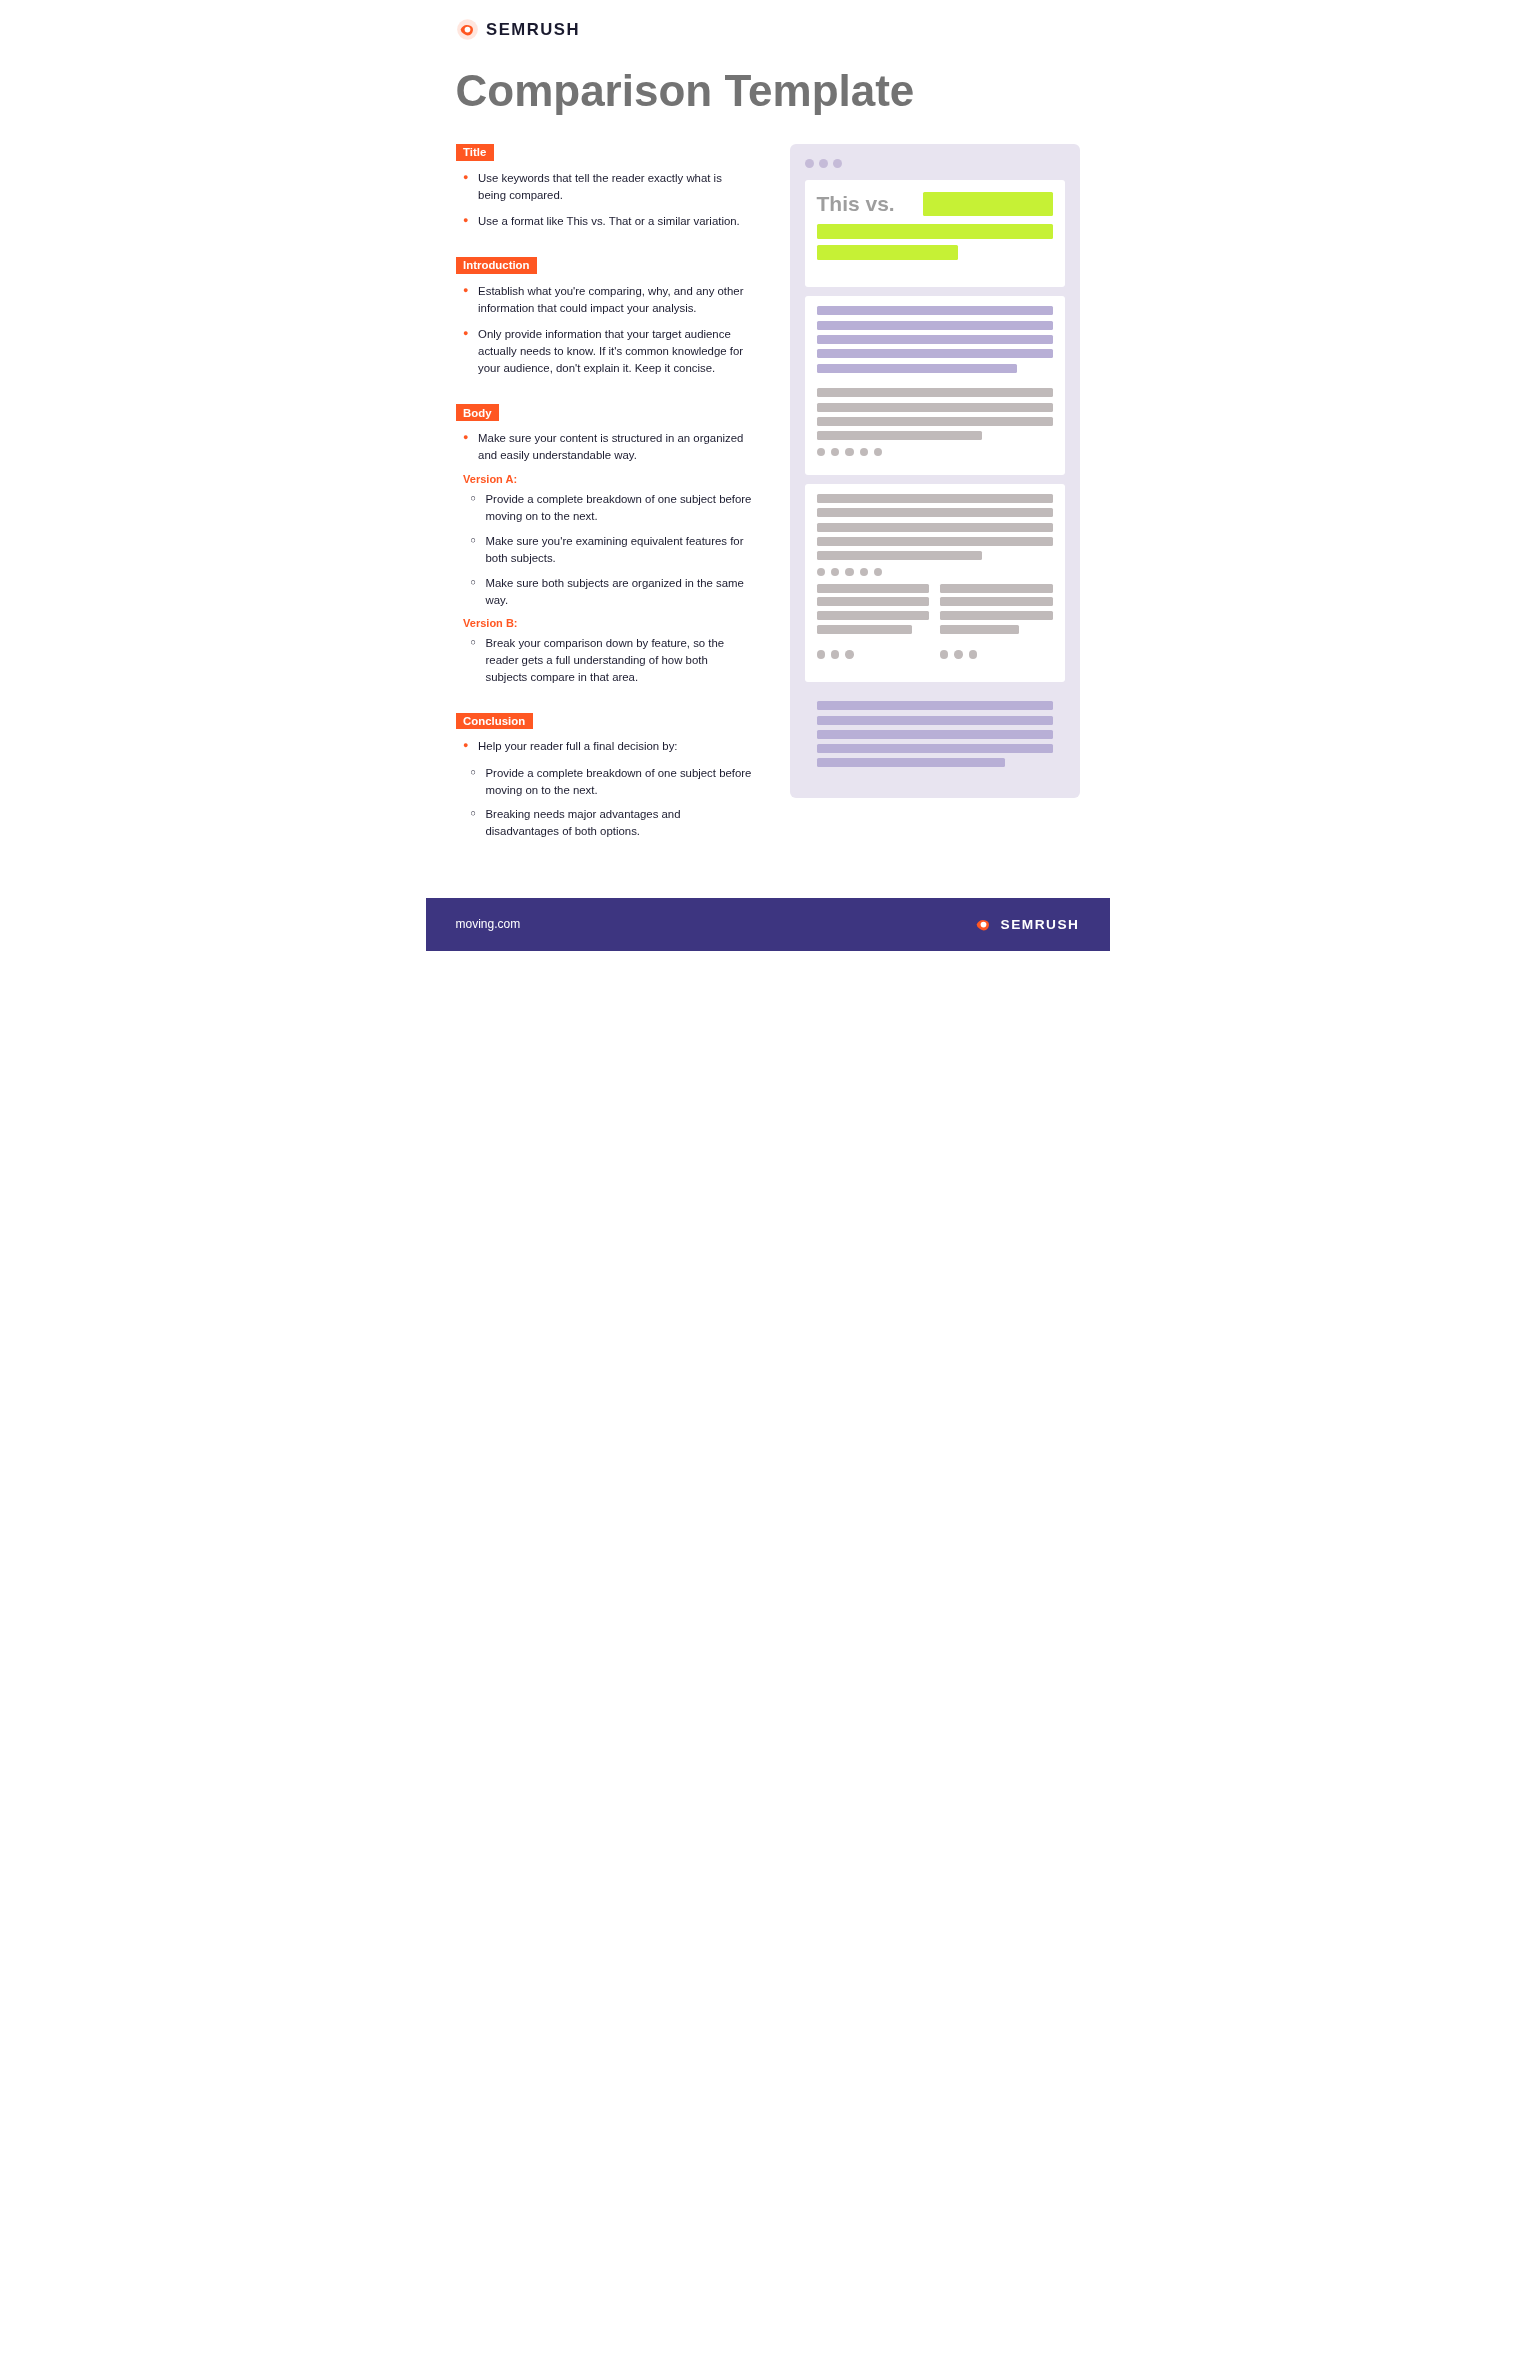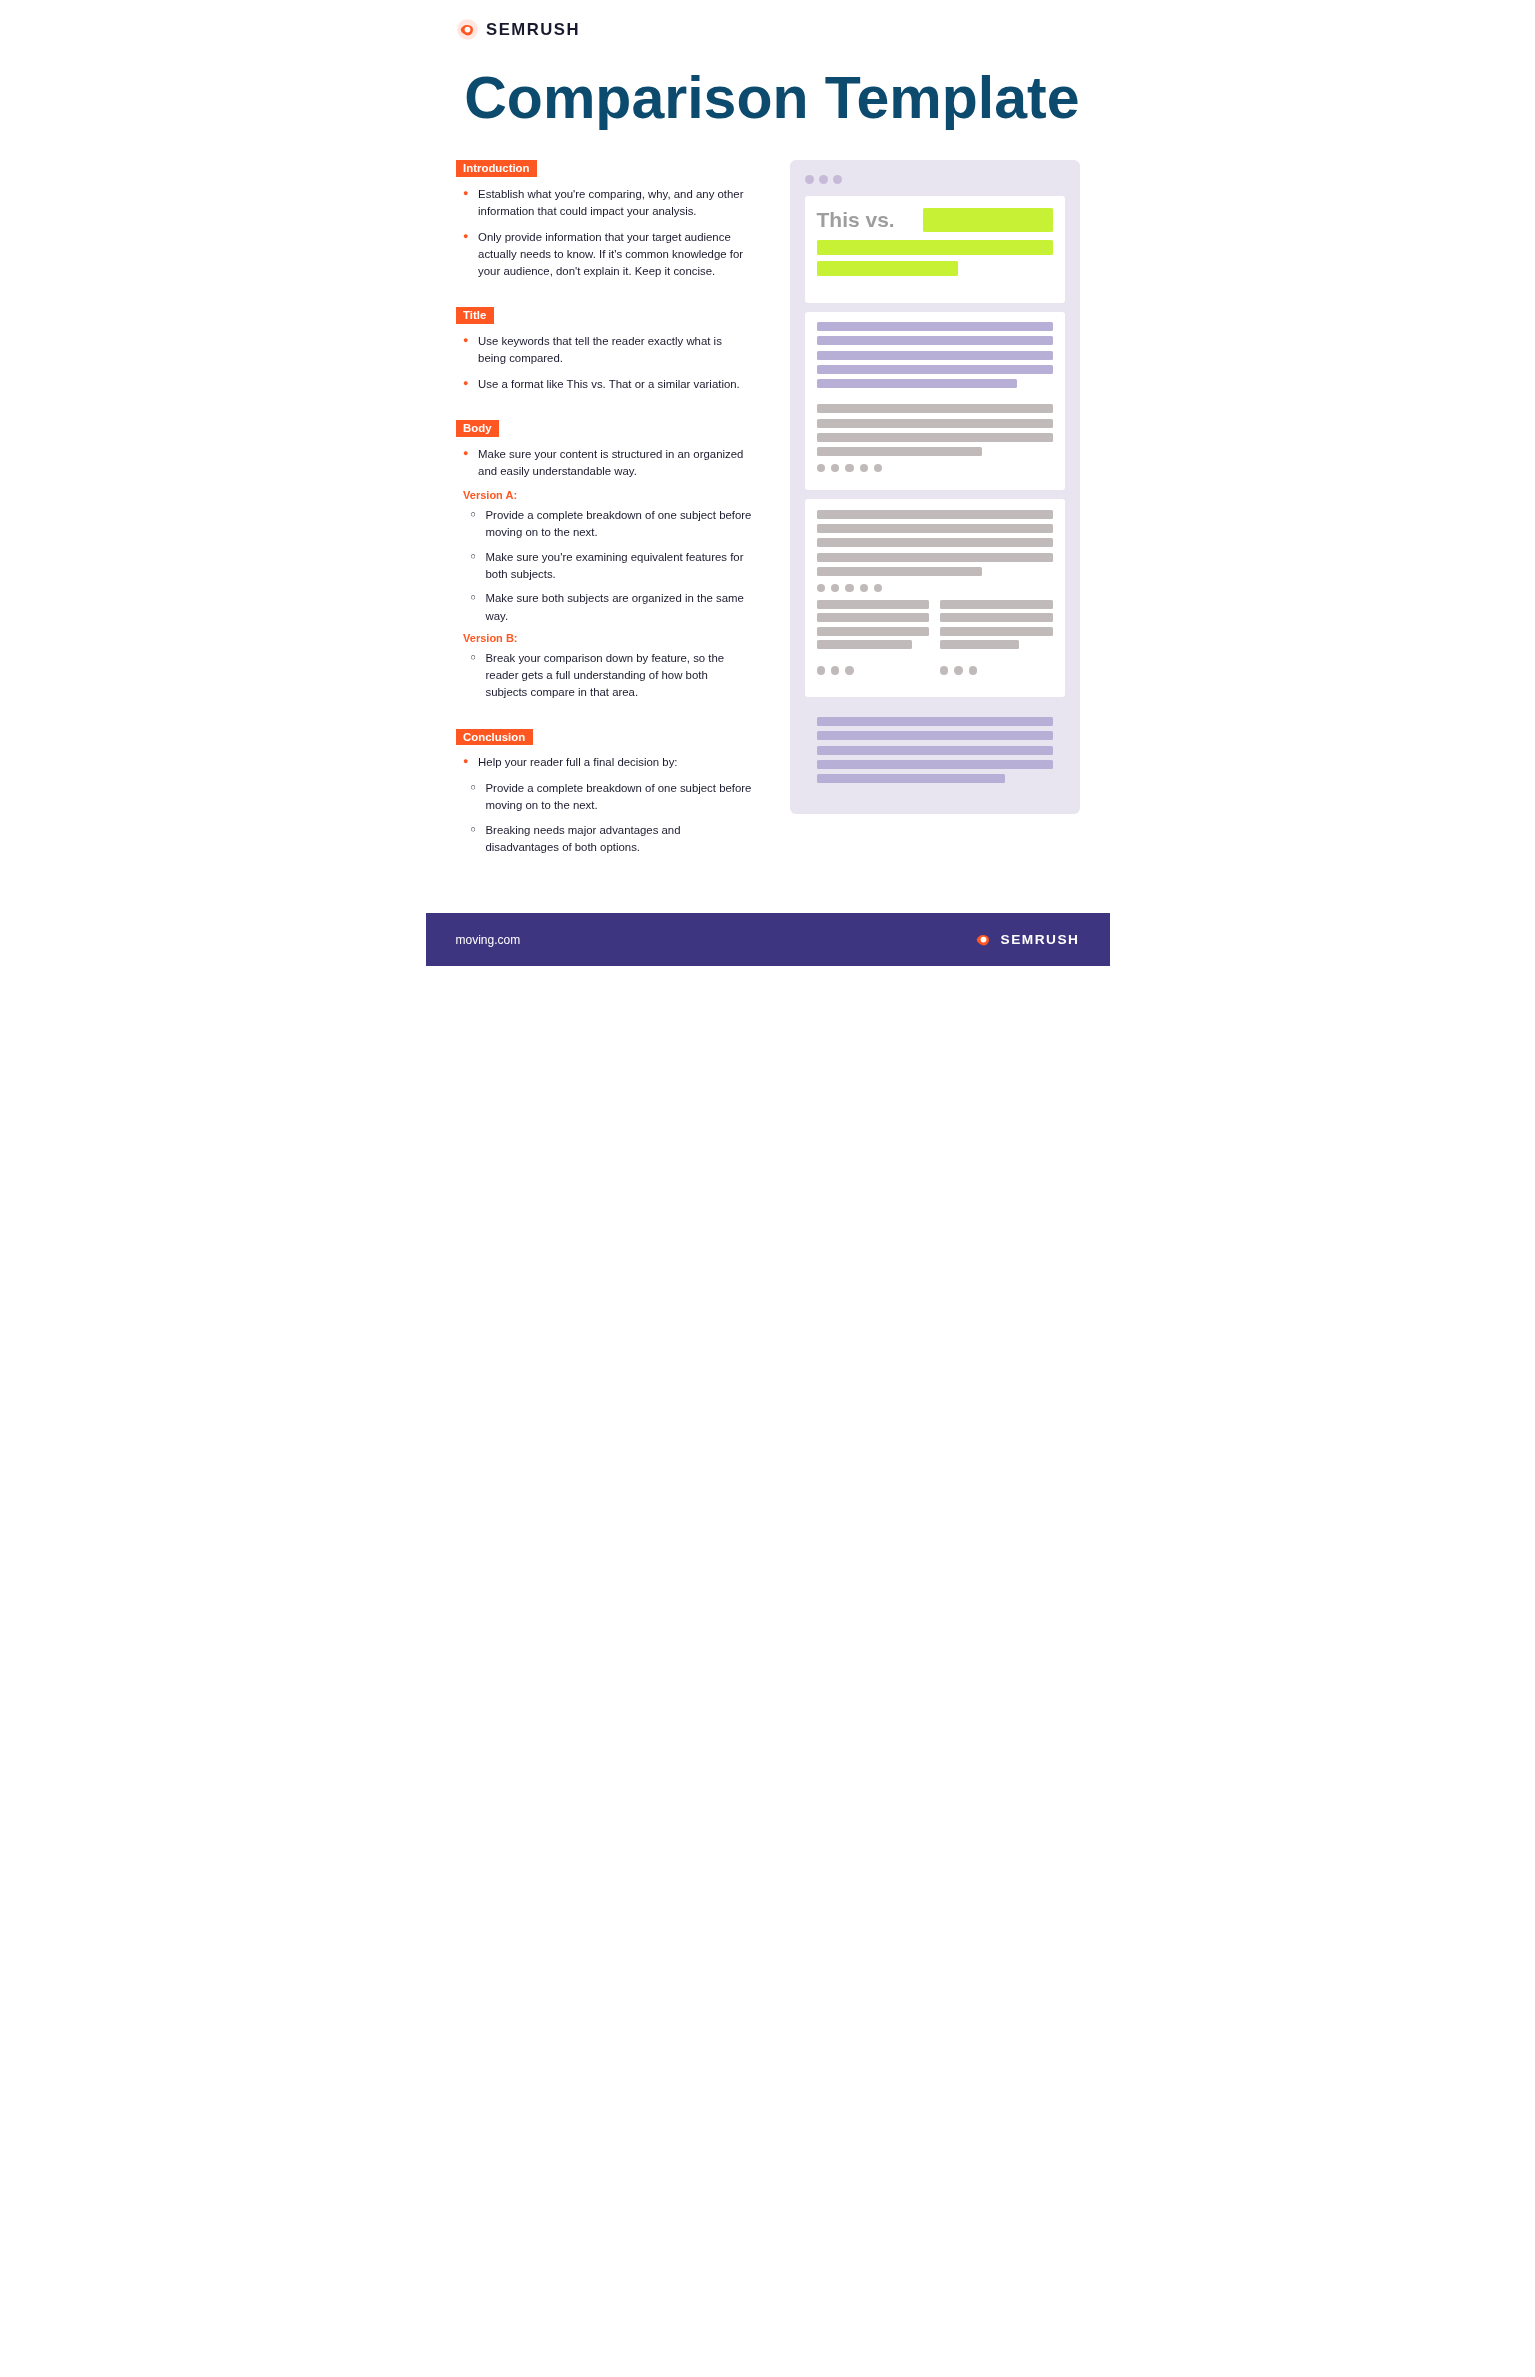--- a/index.html
+++ b/index.html
@@ -29,25 +29,24 @@
     .logo-text {
       font-size: 16.7px;
       font-weight: 900;
       color: #1a1a2e;
       letter-spacing: 1.5px;
     }
 
     
     .main-title {
       padding: 15px 30px 30px 30px;
-      font-size: 59px;
+      font-size: 44px;
       font-weight: 900;
-      color: #0c4a6e;
+      color: #737373;
       line-height: 1.05;
-      text-align: right;
     }
 
     
     .content-area {
       display: flex;
       padding: 0 30px;
       gap: 23px;
       position: relative;
     }
 
@@ -298,32 +297,32 @@
     <span class="logo-text">SEMRUSH</span>
   </div>
 
   <div class="main-title">Comparison Template</div>
 
   <div class="content-area">
 
     <div class="left-col">
 
       <div class="section">
+        <span class="section-tag">Title</span>
+        <ul class="bullet-list">
+          <li>Use keywords that tell the reader exactly what is being compared.</li>
+          <li>Use a format like This vs. That or a similar variation.</li>
+        </ul>
+      </div>
+
+      <div class="section">
         <span class="section-tag">Introduction</span>
         <ul class="bullet-list">
           <li>Establish what you're comparing, why, and any other information that could impact your analysis.</li>
           <li>Only provide information that your target audience actually needs to know. If it's common knowledge for your audience, don't explain it. Keep it concise.</li>
-        </ul>
-      </div>
-
-      <div class="section">
-        <span class="section-tag">Title</span>
-        <ul class="bullet-list">
-          <li>Use keywords that tell the reader exactly what is being compared.</li>
-          <li>Use a format like This vs. That or a similar variation.</li>
         </ul>
       </div>
 
       <div class="section">
         <span class="section-tag">Body</span>
         <ul class="bullet-list">
           <li>Make sure your content is structured in an organized and easily understandable way.</li>
         </ul>
 
         

